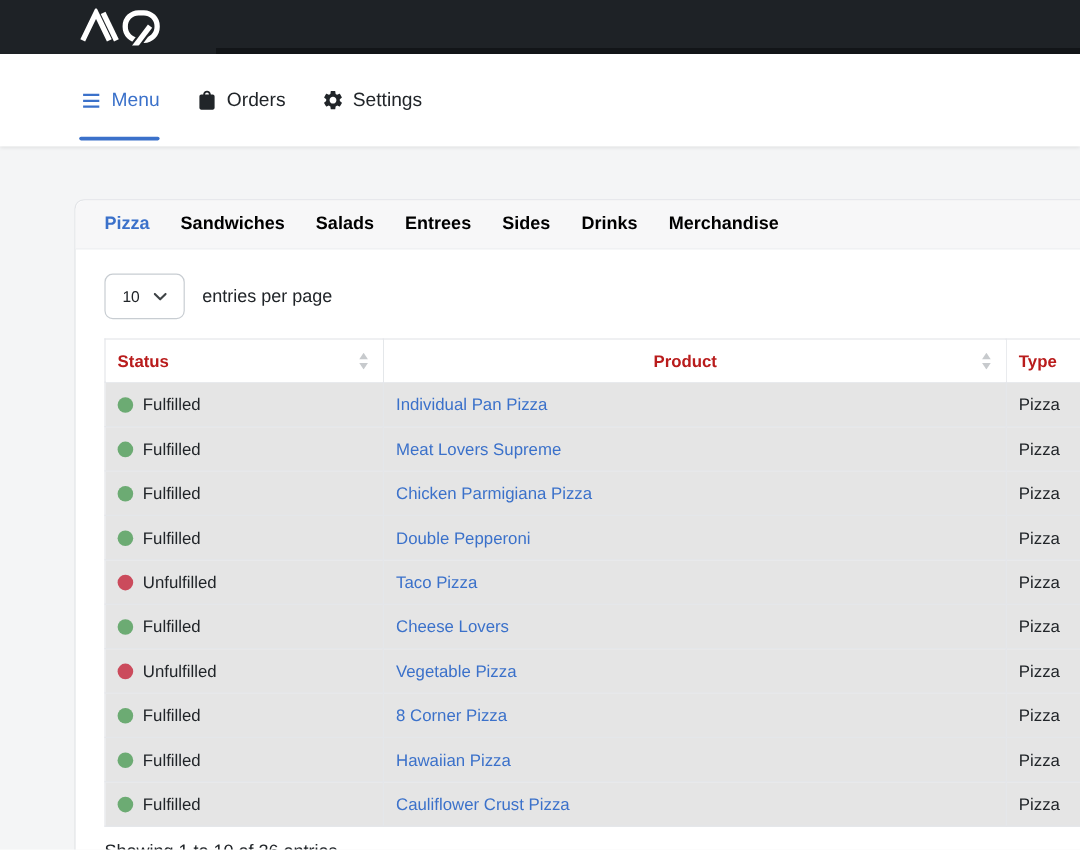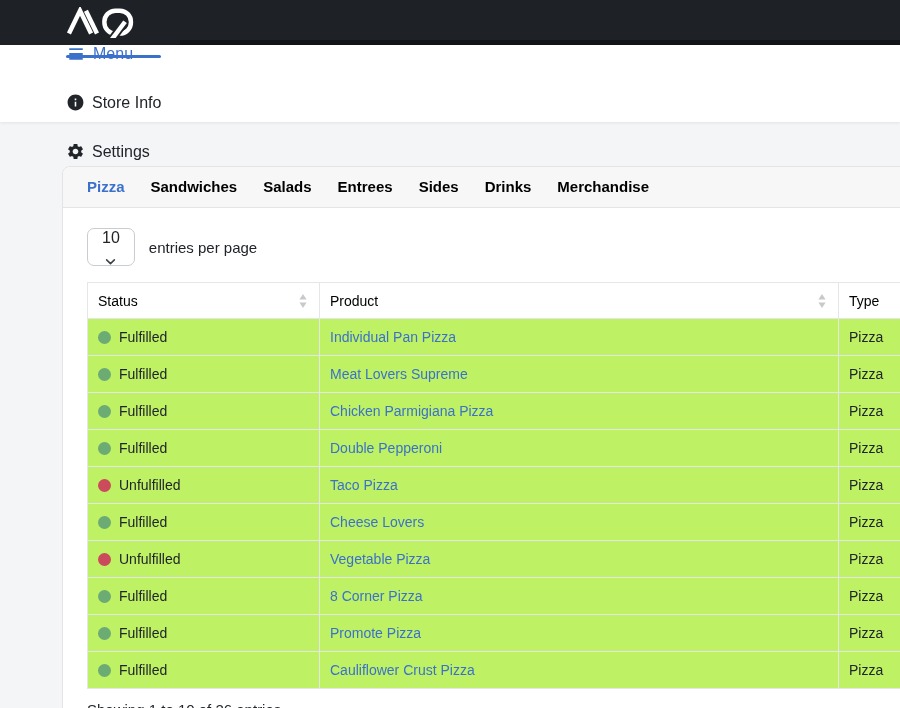--- a/index.html
+++ b/index.html
@@ -33,21 +33,21 @@
   .navbar {
     height: 77px;
     background: #ffffff;
     display: flex;
     align-items: stretch;
     padding-left: 66px;
     box-shadow: 0 1px 3px rgba(0,0,0,0.08);
     position: relative;
     z-index: 2;
   }
-  .nav-items { display: flex; align-items: stretch; gap: 30px; flex-direction: column; }
+  .nav-items { display: flex; align-items: stretch; gap: 30px; }
   .nav-item {
     position: relative;
     display: flex;
     align-items: center;
     gap: 7px;
     color: #212529;
     font-size: 16px;
     text-decoration: none;
     cursor: pointer;
   }
@@ -94,55 +94,54 @@
   .entries-row { display: flex; align-items: center; }
   .select {
     display: inline-flex;
     align-items: center;
     gap: 12px;
     height: 38px;
     padding: 0 14px;
     border: 1px solid #c8cdd2;
     border-radius: 7px;
     background: #fff;
-    font-size: 16px;
+    font-size: 13px;
     color: #212529;
     cursor: pointer;
-    flex-direction: column;
   }
   .entries-label { margin-left: 14px; font-size: 15px; color: #212529; }
 
   
   table {
     margin-top: 16px;
     width: 100%;
     border-collapse: collapse;
     table-layout: fixed;
   }
   th, td { border: 1px solid #e4e7ea; }
   th {
     position: relative;
     height: 36px;
     text-align: left;
     font-size: 14px;
-    font-weight: 400;
-    color: #000000;
+    font-weight: 700;
+    color: #b91c1c;
     padding: 0 26px 0 10px;
     background: #fff;
     cursor: pointer;
   }
   th:nth-child(1) { width: 232px; }
-  th:nth-child(2) { width: 519px; }
+  th:nth-child(2) { width: 519px; text-align: center; }
   .sort-arrows {
     position: absolute;
     right: 12px; top: 50%;
     transform: translateY(-50%);
     display: flex; flex-direction: column; gap: 2px;
   }
-  td { height: 37px; padding: 0 10px; font-size: 14px; color: #212529; background: #bef264; }
+  td { height: 37px; padding: 0 10px; font-size: 14px; color: #212529; background: #e5e5e5; }
   .td-status { display: ; }
   .status-wrap { display: flex; align-items: center; gap: 8px; }
   .dot { width: 13px; height: 13px; border-radius: 50%; flex: 0 0 auto; }
   .product-link { color: #3b71ca; cursor: pointer; }
 
   .summary { margin-top: 12px; font-size: 15px; color: #212529; }
 </style>
 </head>
 <body>
 
@@ -164,24 +163,24 @@
     <span class="nav-icon">
           <svg width="20" height="18" viewBox="0 0 24 24">
             <path d="M3 5.5h18M3 12h18M3 18.5h18" stroke="currentColor" stroke-width="2.6" fill="none"></path>
           </svg>
         </span>
     <span class="nav-label">Menu</span>
   </a>
       <a class="nav-item">
     <span class="nav-icon">
           <svg width="19" height="19" viewBox="0 0 24 24">
-            <path fill="currentColor" d="M12 2C6.48 2 2 6.48 2 12s4.48 10 10 10 10-4.48 10-10S17.52 2 12 2zm1 15h-2v-6h2v6zm0-8h-2V7h2v2z"></path>
+            <path fill="currentColor" d="M18 6h-2c0-2.21-1.79-4-4-4S8 3.79 8 6H6c-1.1 0-2 .9-2 2v12c0 1.1.9 2 2 2h12c1.1 0 2-.9 2-2V8c0-1.1-.9-2-2-2zm-6-2c1.1 0 2 .9 2 2h-4c0-1.1.9-2 2-2zm0 6c-1.66 0-3-1.34-3-3h-2c0 2.76 2.24 5 5 5s5-2.24 5-5h-2c0 1.66-1.34 3-3 3z"></path>
           </svg>
         </span>
-    <span class="nav-label">Store Info</span>
+    <span class="nav-label">Orders</span>
   </a>
       <a class="nav-item">
     <span class="nav-icon">
           <svg width="19" height="19" viewBox="0 0 24 24">
             <path fill="currentColor" d="M19.14 12.94c.04-.3.06-.61.06-.94 0-.32-.02-.64-.07-.94l2.03-1.58c.18-.14.23-.41.12-.61l-1.92-3.32c-.12-.22-.37-.29-.59-.22l-2.39.96c-.5-.38-1.03-.7-1.62-.94l-.36-2.54c-.04-.24-.24-.41-.48-.41h-3.84c-.24 0-.43.17-.47.41l-.36 2.54c-.59.24-1.13.57-1.62.94l-2.39-.96c-.22-.08-.47 0-.59.22L2.74 8.87c-.12.21-.08.47.12.61l2.03 1.58c-.05.3-.09.63-.09.94s.02.64.07.94l-2.03 1.58c-.18.14-.23.41-.12.61l1.92 3.32c.12.22.37.29.59.22l2.39-.96c.5.38 1.03.7 1.62.94l.36 2.54c.05.24.24.41.48.41h3.84c.24 0 .44-.17.47-.41l.36-2.54c.59-.24 1.13-.56 1.62-.94l2.39.96c.22.08.47 0 .59-.22l1.92-3.32c.12-.22.07-.47-.12-.61l-2.01-1.58zM12 15.6c-1.98 0-3.6-1.62-3.6-3.6s1.62-3.6 3.6-3.6 3.6 1.62 3.6 3.6-1.62 3.6-3.6 3.6z"></path>
           </svg>
         </span>
     <span class="nav-label">Settings</span>
   </a>
     </nav>
@@ -341,21 +340,21 @@
     <td class="td-type">Pizza</td>
   </tr>
             <tr>
     <td class="td-status">
       <span class="status-wrap">
         <span class="dot" style="background: rgb(108, 171, 115);"></span>
         <span class="status-label">Fulfilled</span>
       </span>
     </td>
     <td>
-      <a class="product-link">Promote Pizza</a>
+      <a class="product-link">Hawaiian Pizza</a>
     </td>
     <td class="td-type">Pizza</td>
   </tr>
             <tr>
     <td class="td-status">
       <span class="status-wrap">
         <span class="dot" style="background: rgb(108, 171, 115);"></span>
         <span class="status-label">Fulfilled</span>
       </span>
     </td>

